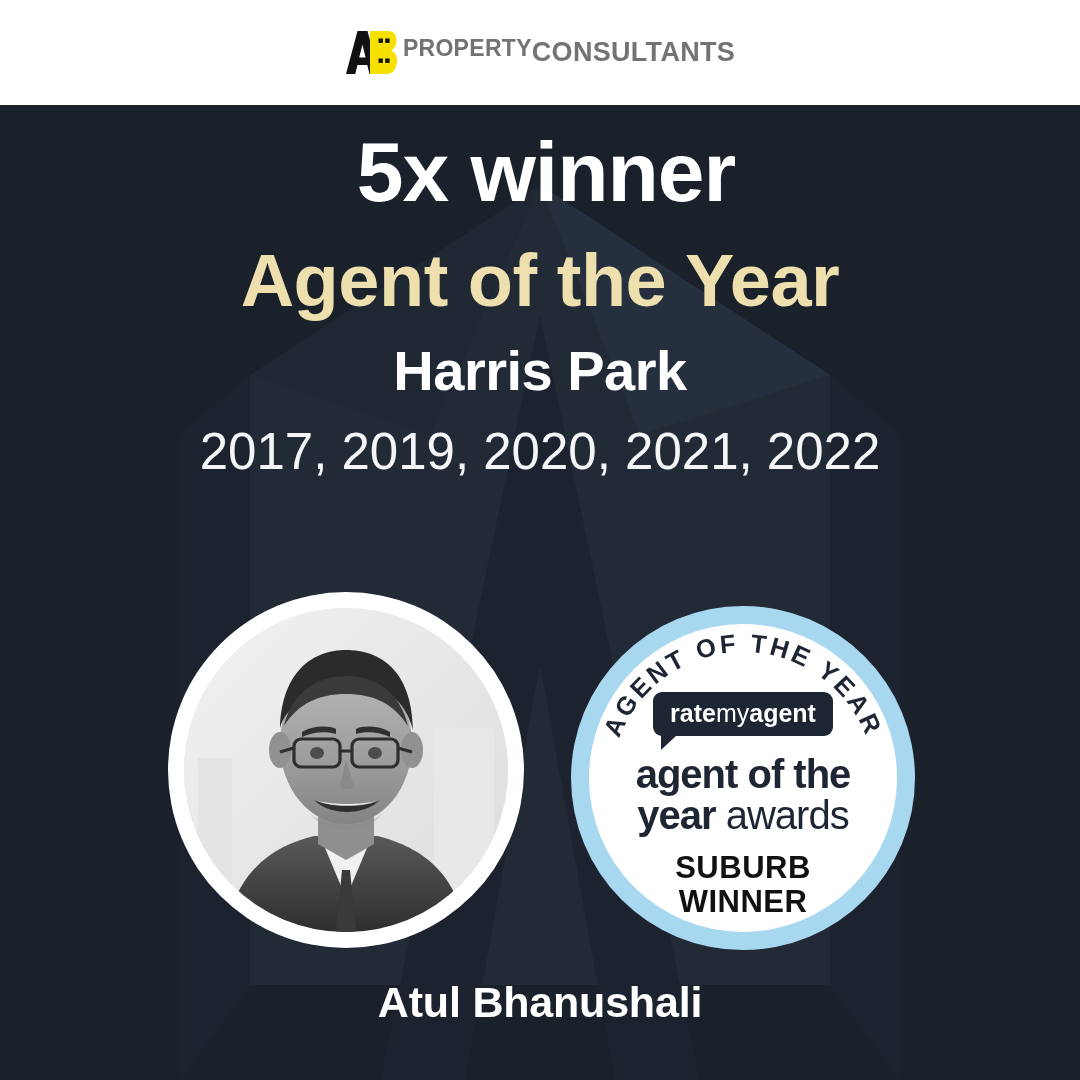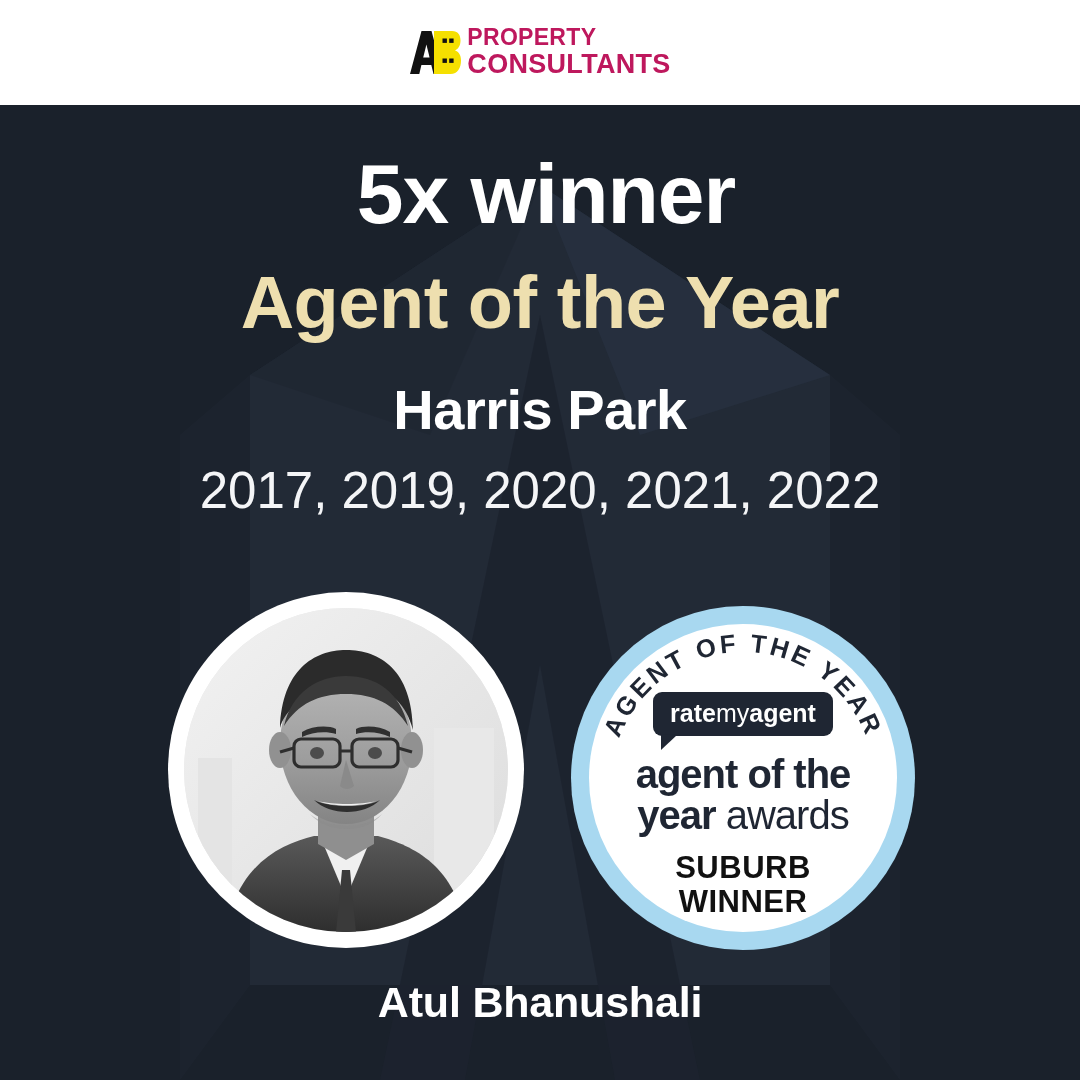--- a/index.html
+++ b/index.html
@@ -27,23 +27,23 @@
     display:flex;align-items:center;gap:6px;
     transform:translateY(-1px);
   }
   .logo-mark{
     position:relative;
     width:52px;height:44px;
     flex:0 0 auto;
   }
   .logo-mark svg{display:block;}
   .logo-words{
-    display:flex;flex-direction:column;
+    display:flex;flex-direction:row;
     line-height:1.0;
-    color:#be185d;
+    color:#737373;
     font-weight:bold;
     letter-spacing:0.3px;
   }
   .logo-words .l1{font-size:23px;}
   .logo-words .l2{font-size:27px;margin-top:2px;}
 
   
   .watermark{
     position:absolute;
     left:0;top:105px;
@@ -51,38 +51,38 @@
     pointer-events:none;
   }
 
   
   .stack{
     position:absolute;
     left:0;right:0;top:105px;
     text-align:center;
   }
   .line-winner{
-    margin-top:45px;
+    margin-top:23px;
     font-size:84px;
     font-weight:bold;
     color:#ffffff;
     letter-spacing:-1px;
     line-height:1.05;
     padding-left:12px;
   }
   .line-aoty{
     margin-top:26px;
     font-size:74px;
     font-weight:bold;
     color:#eedfaf;
     letter-spacing:-0.5px;
     line-height:1.05;
   }
   .line-suburb{
-    margin-top:39px;
+    margin-top:22px;
     font-size:56px;
     font-weight:bold;
     color:#ffffff;
     letter-spacing:-0.5px;
     line-height:1.05;
   }
   .line-years{
     margin-top:24px;
     font-size:51px;
     font-weight:normal;

